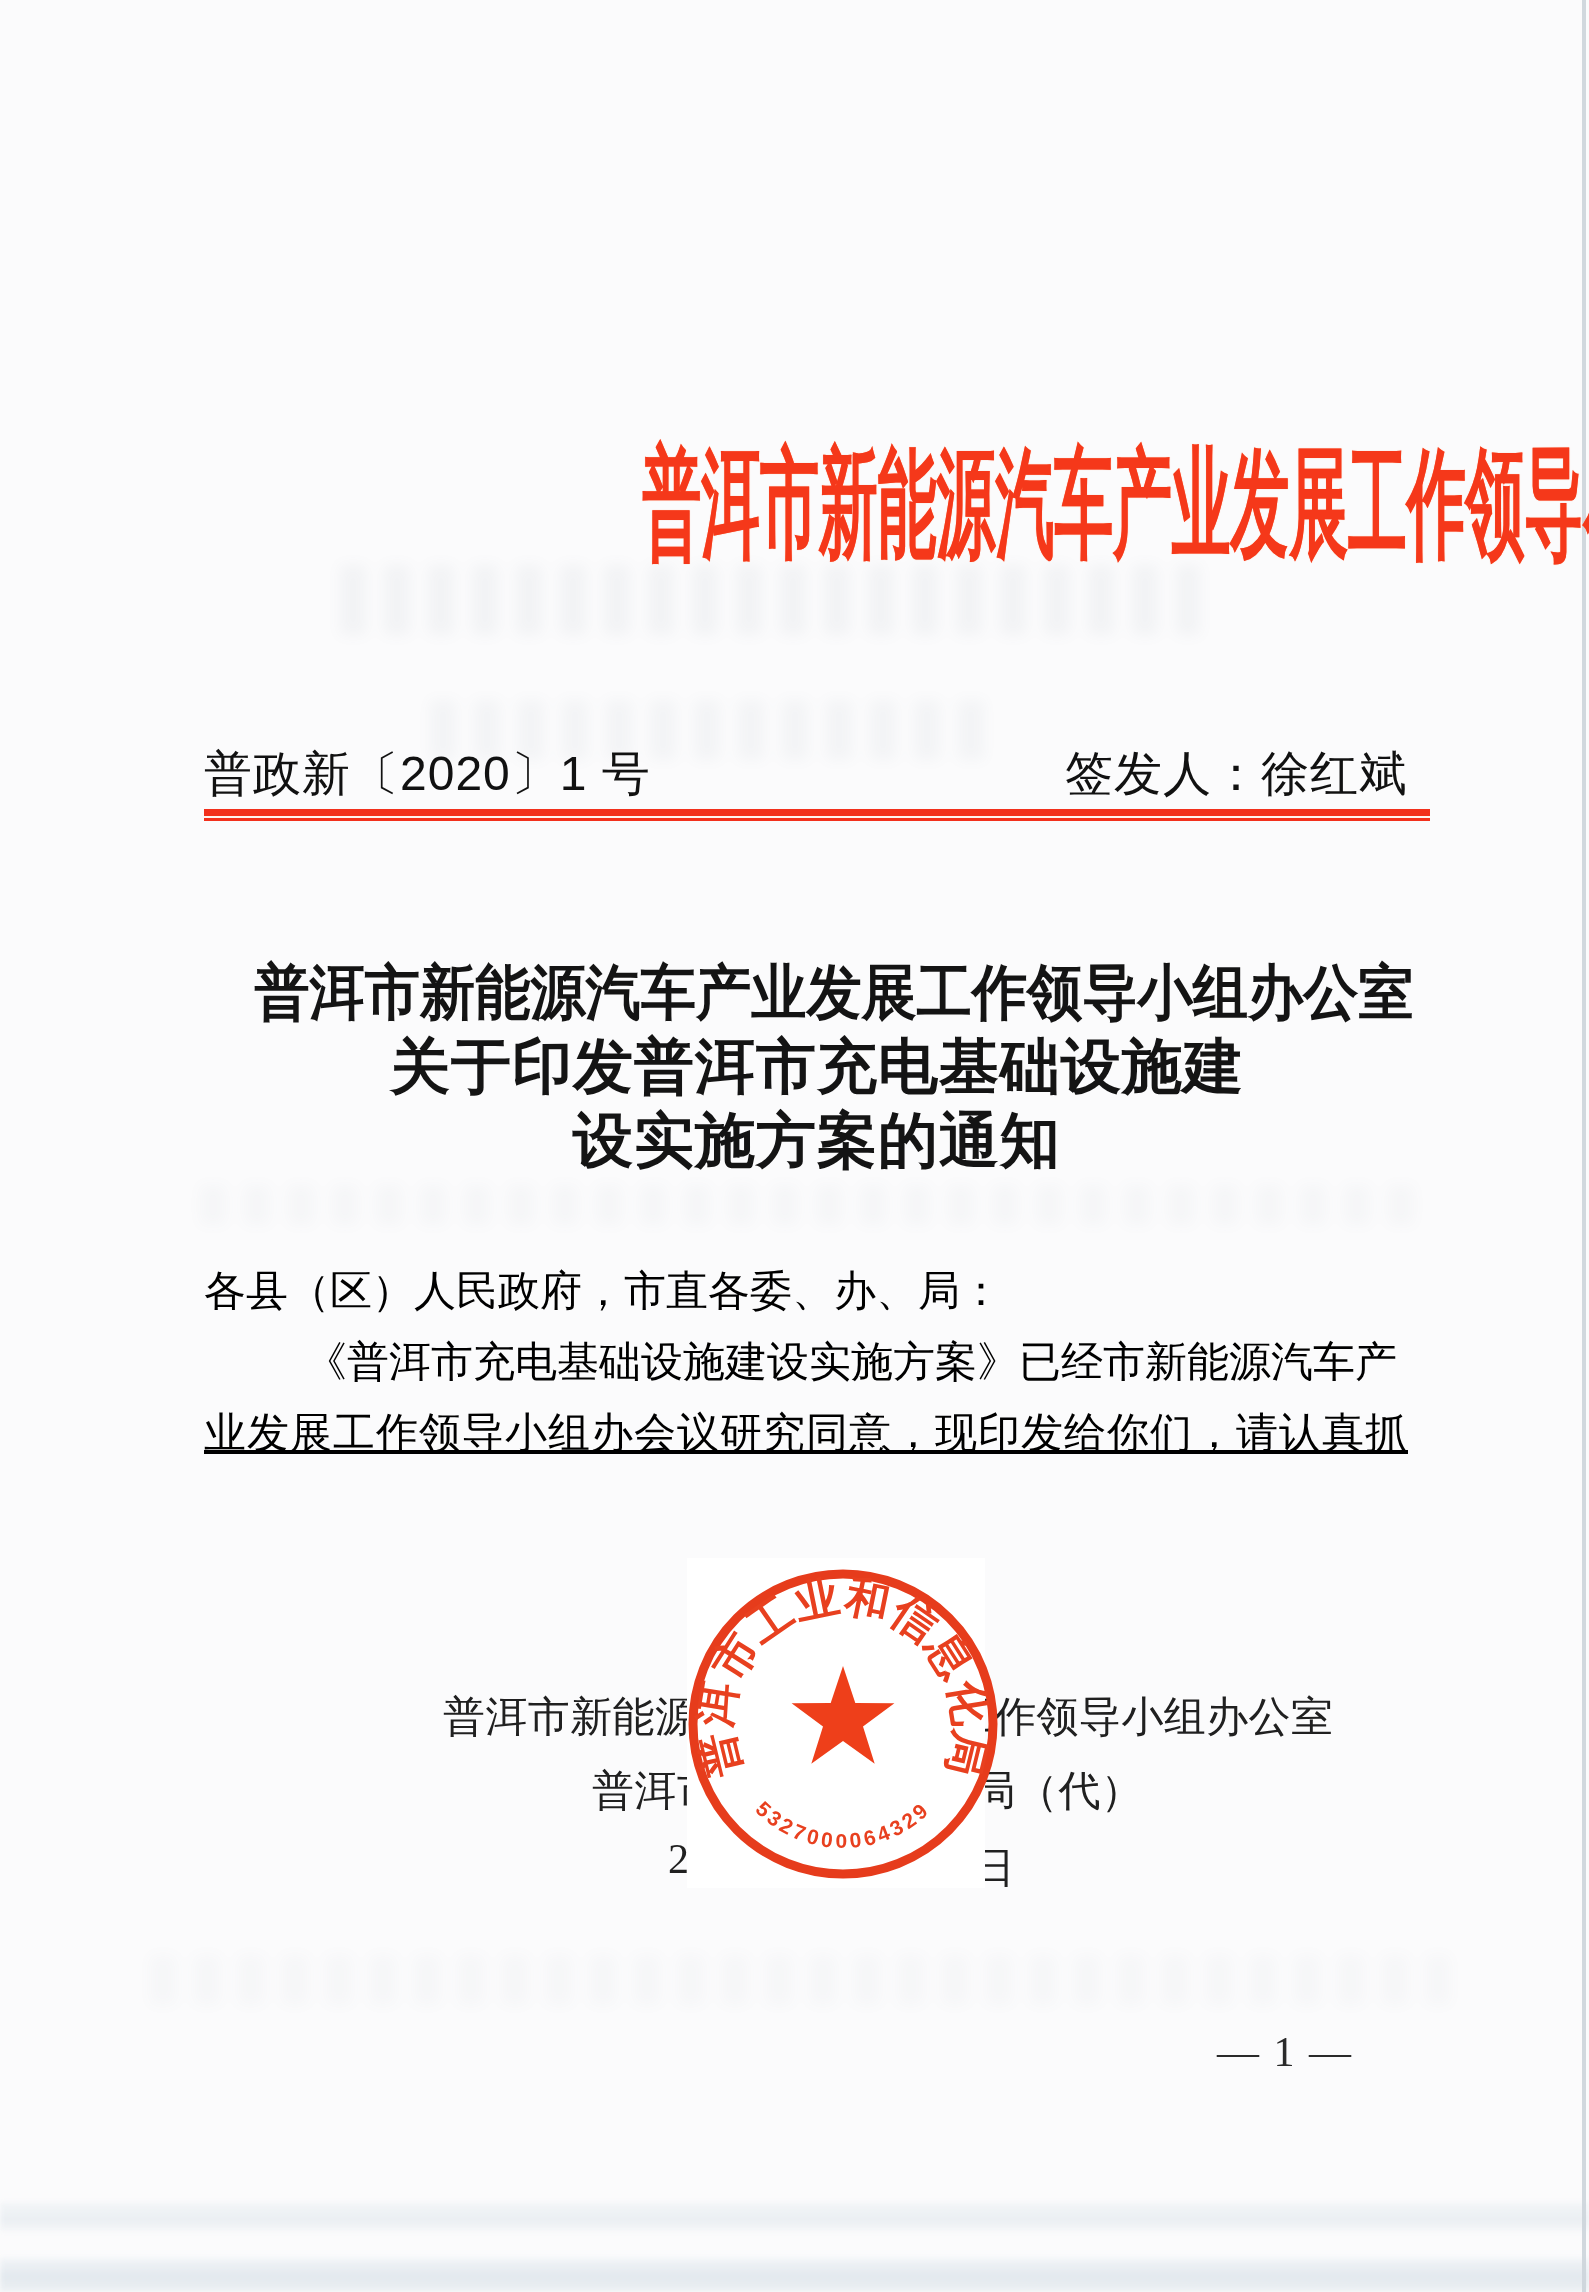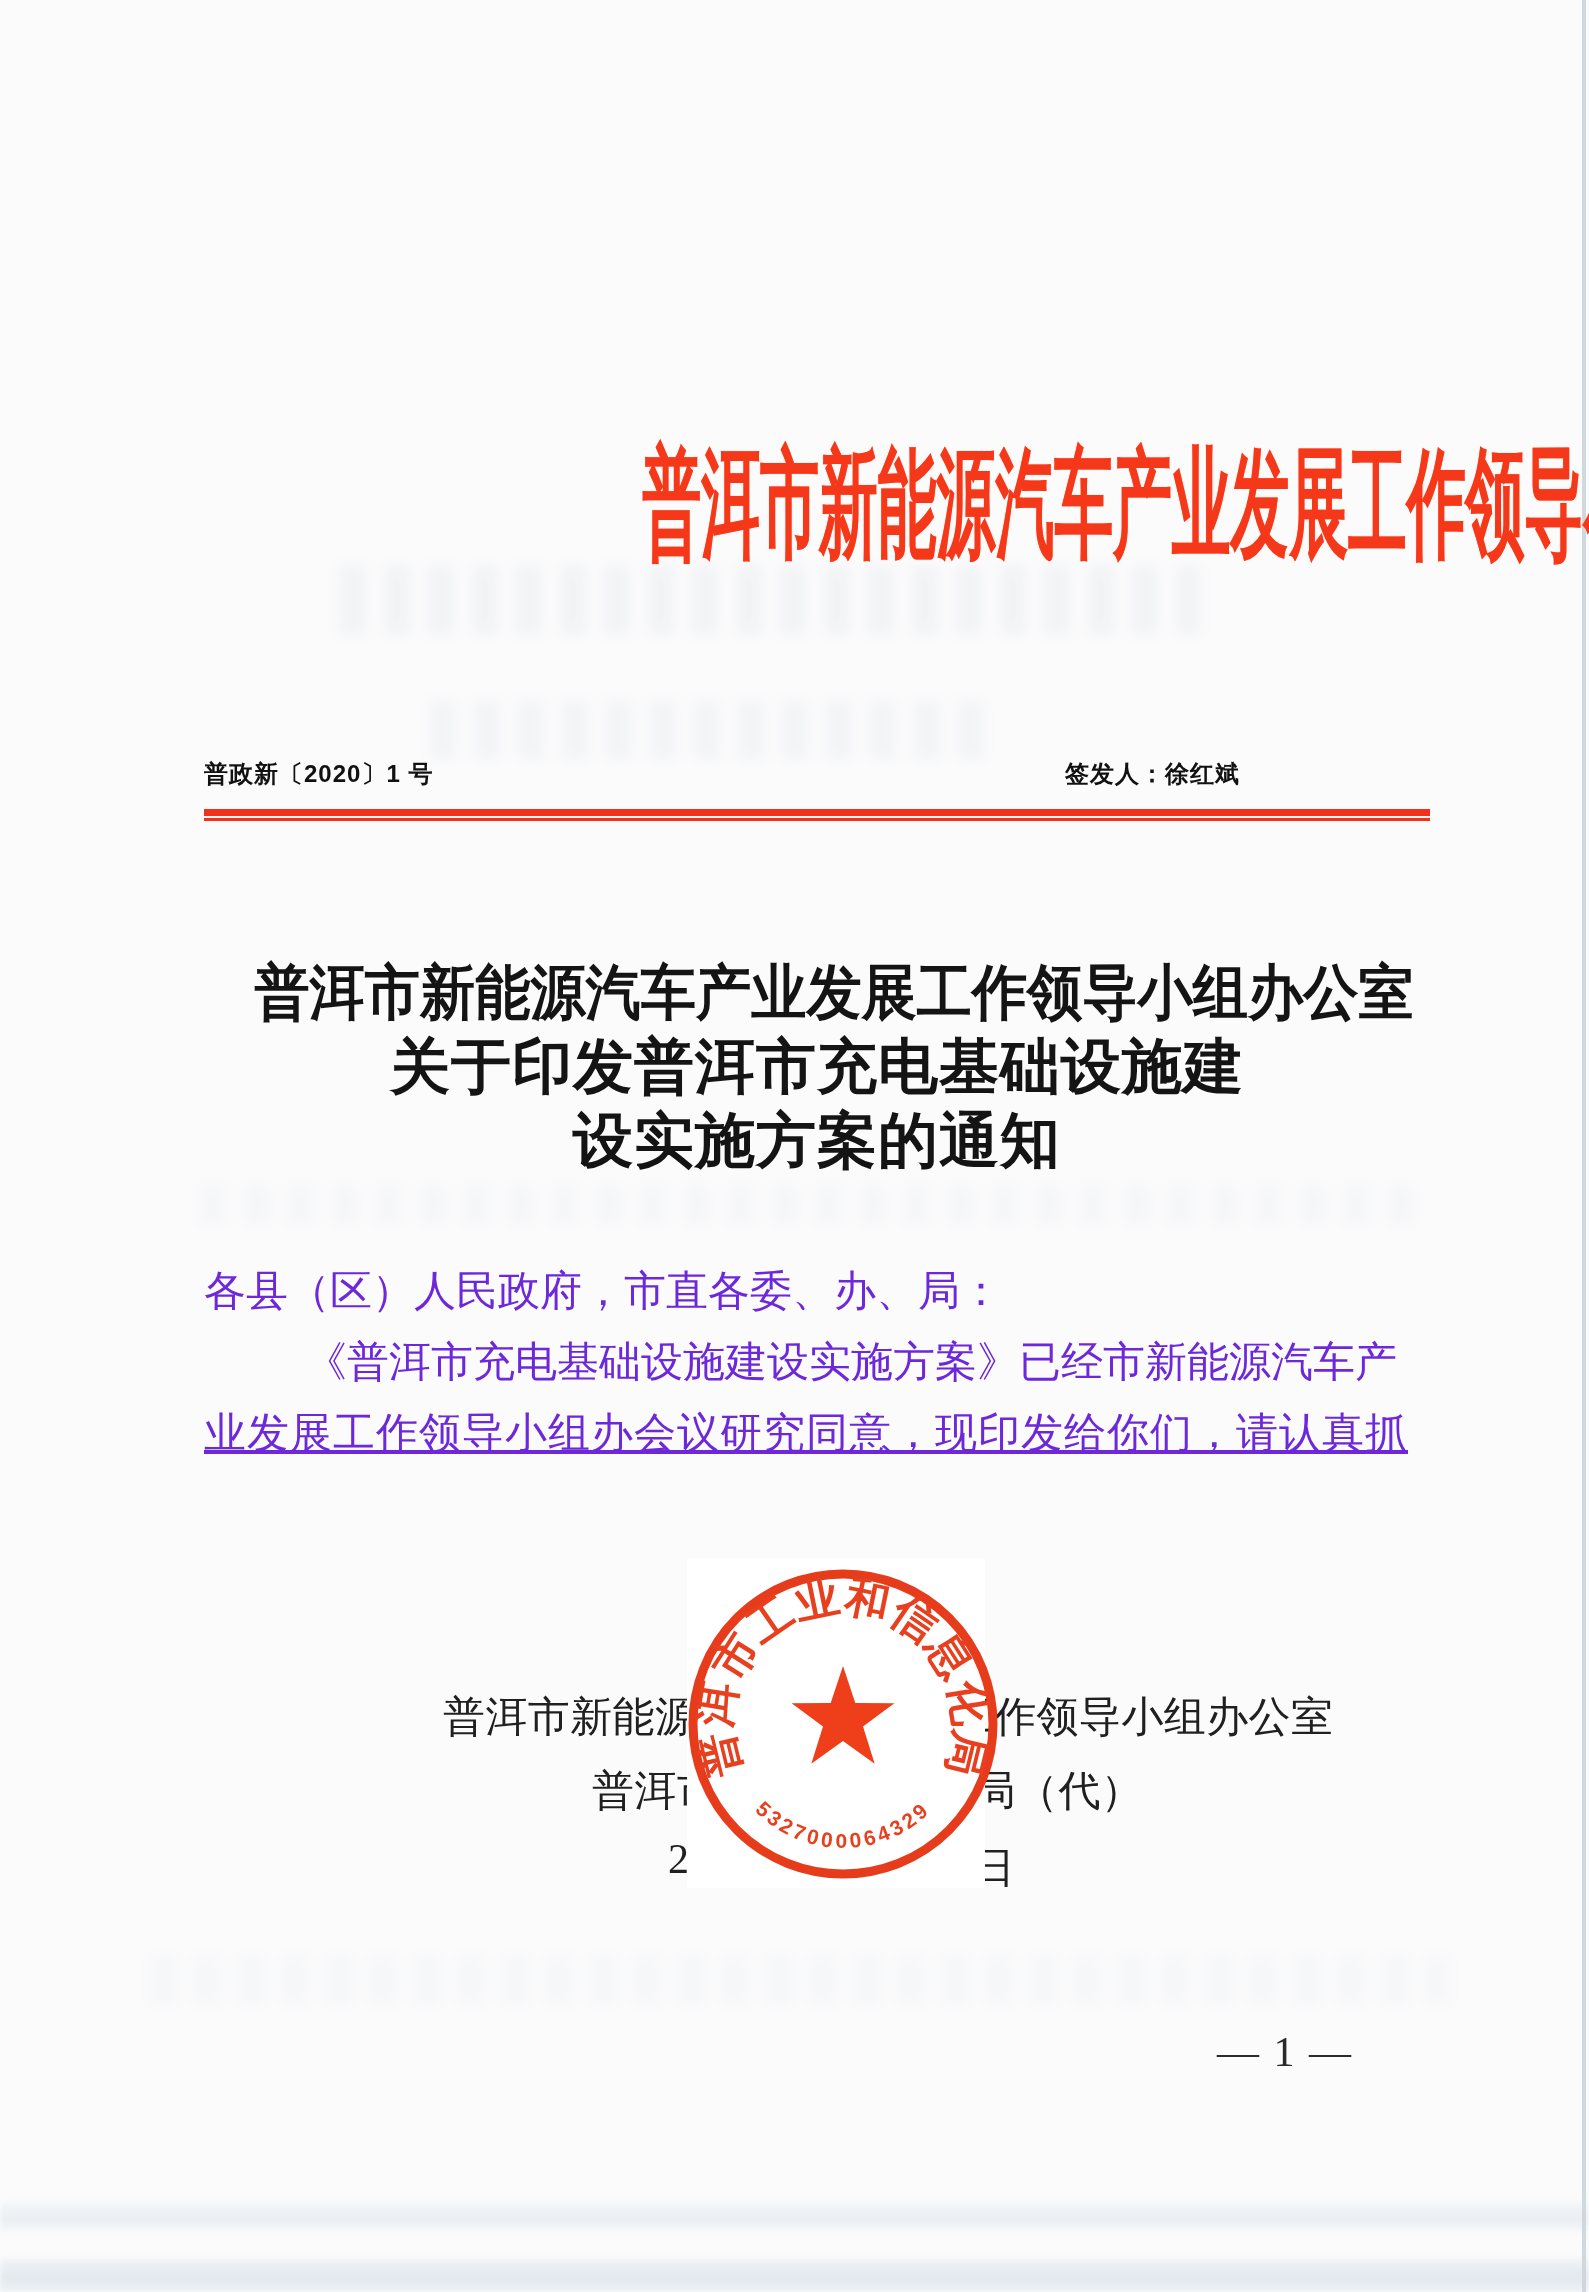--- a/index.html
+++ b/index.html
@@ -27,35 +27,35 @@
   .red-title{
     position:absolute;left:0;top:443px;width:1589px;
     text-align:center;white-space:nowrap;
     font-weight:bold;font-size:120px;line-height:124px;
     color:#f5381a;
     text-shadow:0 0 1px #ff6a3c;
   }
   .red-title .squeeze{display:inline-block;transform:scaleX(0.49);transform-origin:50% 50%;}
 
   .meta-row{position:absolute;left:204px;top:750px;width:1225px;height:48px;
-    font-family:"Liberation Sans","DejaVu Sans",sans-serif;font-weight:bold;
-    font-size:24px;line-height:48px;color:#111;}
+    font-family:"Liberation Sans","DejaVu Sans",sans-serif;font-weight:normal;
+    font-size:48px;line-height:48px;color:#111;}
   .doc-number{position:absolute;left:0;top:0;letter-spacing:1px;}
   .signer{position:absolute;left:861px;top:0;letter-spacing:1px;}
 
   .red-rule{position:absolute;left:204px;top:809px;width:1226px;height:2px;
     border-top:7px solid #f2301c;border-bottom:3px solid #f2301c;background:#fff4f0;}
 
   .doc-title{position:absolute;left:204px;top:956px;width:1206px;text-align:center;
     font-weight:bold;font-size:60px;line-height:74px;color:#141414;white-space:nowrap;}
   .doc-title .l1{display:inline-block;transform:scaleX(0.92);transform-origin:50% 50%;}
   .doc-title .l2,.doc-title .l3{display:inline-block;letter-spacing:1px;margin-left:20px;}
 
   .body-text{position:absolute;left:204px;top:1256px;width:1210px;
-    font-size:42px;line-height:71px;color:#6d28d9;white-space:nowrap;}
+    font-size:42px;line-height:71px;color:#000000;white-space:nowrap;}
   .body-text .indent{padding-left:101px;}
   .body-text .sp1{letter-spacing:1px;text-decoration:underline;}
 
   .sig-line{position:absolute;white-space:nowrap;font-size:42px;color:#202020;z-index:1;}
   .sig1{left:443px;top:1689px;letter-spacing:0.4px;}
   .sig2{left:592px;top:1763px;letter-spacing:0.4px;}
   .date-frag-left{left:668px;top:1835px;font-family:"Liberation Serif",serif;}
   .date-frag-right{left:973px;top:1840px;}
 
   .stamp{position:absolute;left:673px;top:1552px;width:340px;height:340px;z-index:2;}

